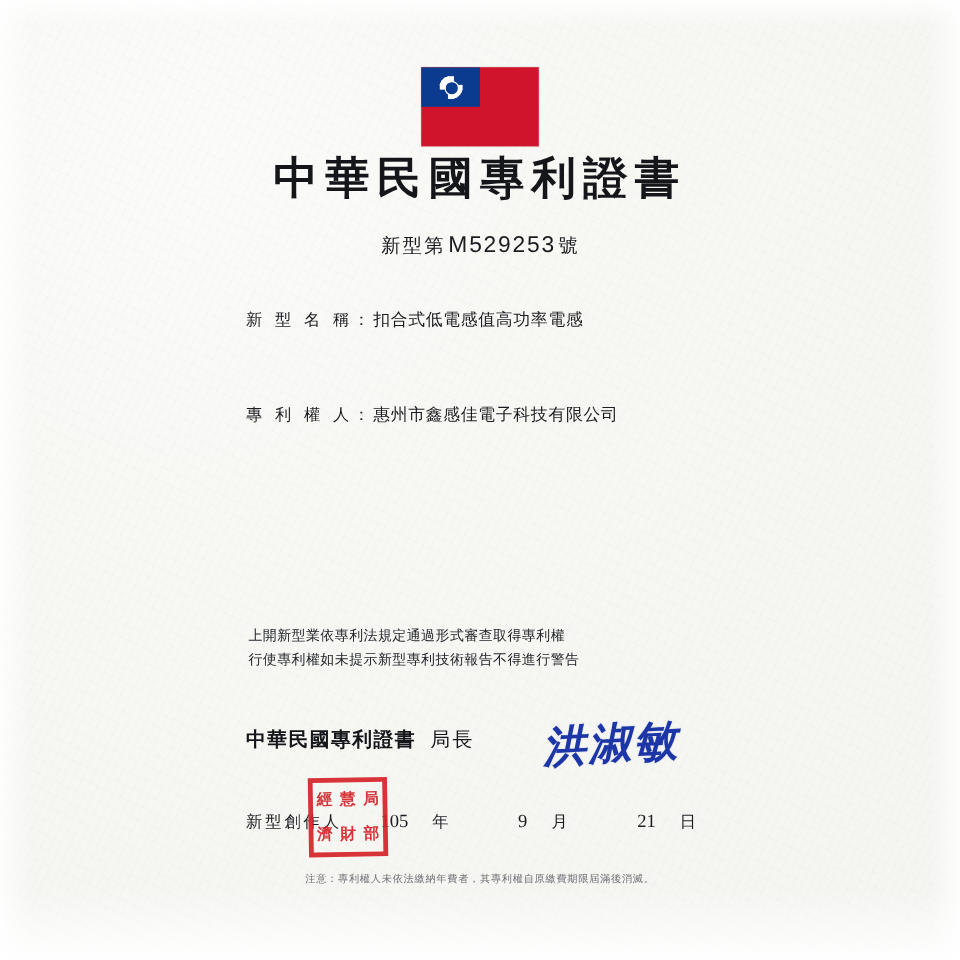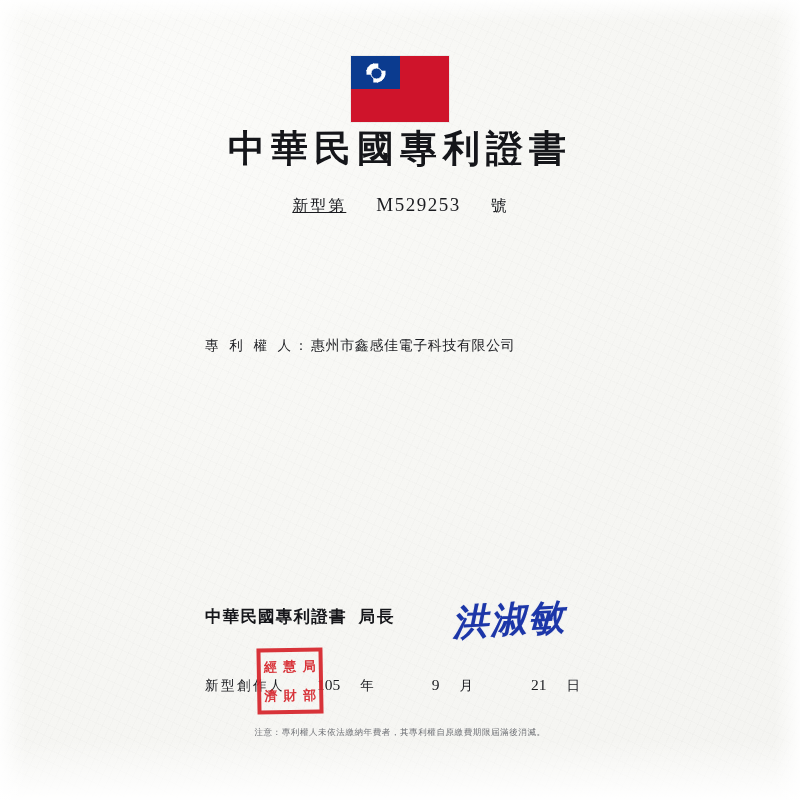--- a/index.html
+++ b/index.html
@@ -131,26 +131,26 @@
     position: absolute;
     top: 194px;
     left: 0; right: 0;
     text-align: center;
     font-family: "DejaVu Serif", serif;
     font-size: 16px;
     color: #1b1c20;
     letter-spacing: 1px;
   }
   .number-line .num {
-    font-family: Liberation Serif, serif;
+    font-family: Liberation Sans, sans-serif;
     font-size: 19px;
     letter-spacing: 1.5px;
-    margin: 0 30px;
-  }
-  .number-line .lbl-pre { letter-spacing: 2px; text-decoration: underline; }
+    margin: 0 2px;
+  }
+  .number-line .lbl-pre { letter-spacing: 2px; }
 
   
   .field {
     position: absolute;
     left: 205px;
     font-family: "DejaVu Serif", serif;
     color: #1b1c20;
     font-size: 13.5px;
     white-space: nowrap;
   }
@@ -198,21 +198,21 @@
     position: absolute;
     left: 205px;
     top: 606px;
     font-family: "DejaVu Serif", serif;
     font-weight: bold;
     font-size: 16.5px;
     letter-spacing: 1.2px;
     color: #15161a;
   }
   .authority .suffix {
-    font-weight: bold;
+    font-weight: normal;
     letter-spacing: 2px;
     margin-left: 12px;
   }
   .signature {
     position: absolute;
     left: 452px;
     top: 596px;
     font-family: "DejaVu Serif", serif;
     font-size: 36px;
     font-weight: bold;
@@ -299,27 +299,34 @@
         </div>
       </div>
     </div>
 
     <div class="title">中華民國專利證書</div>
 
     <div class="number-line">
       <span class="lbl-pre">新型第</span><span class="num">M529253</span><span>號</span>
     </div>
 
+    <div class="field f-name">
+      <span class="label">新 型 名 稱：</span><span class="value">扣合式低電感值高功率電感</span>
+    </div>
 
     <div class="field f-owner">
       <span class="label">專 利 權 人：</span><span class="value">惠州市鑫感佳電子科技有限公司</span>
     </div>
 
 
 
+    <div class="notes">
+      <div>上開新型業依專利法規定通過形式審查取得專利權</div>
+      <div>行使專利權如未提示新型專利技術報告不得進行警告</div>
+    </div>
 
     <div class="authority">
       <span>中華民國專利證書</span><span class="suffix">局長</span>
     </div>
     <div class="signature">洪淑敏</div>
 
     <div class="date-line">
       <span class="era">新型創作人</span><span class="d">105</span><span class="gap-s"></span><span>年</span><span class="gap"></span><span class="d">9</span><span class="gap-s"></span><span>月</span><span class="gap"></span><span class="d">21</span><span class="gap-s"></span><span>日</span>
     </div>
 

